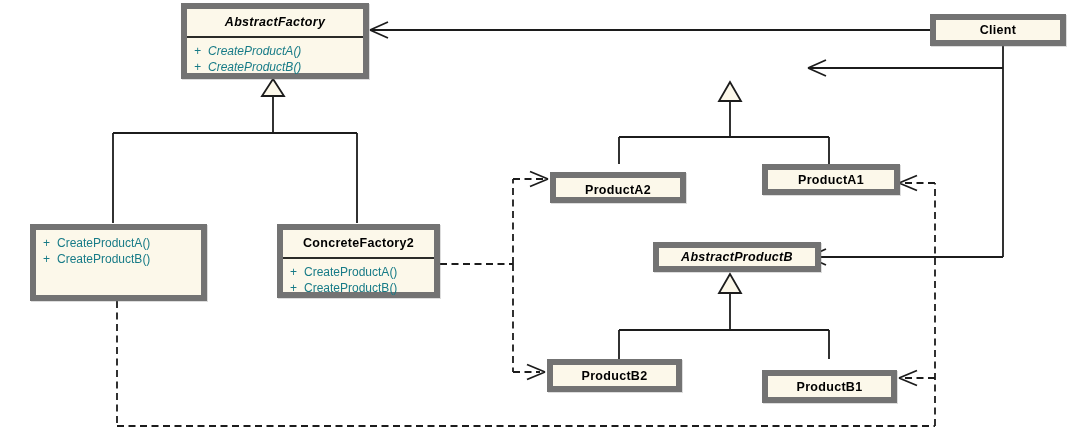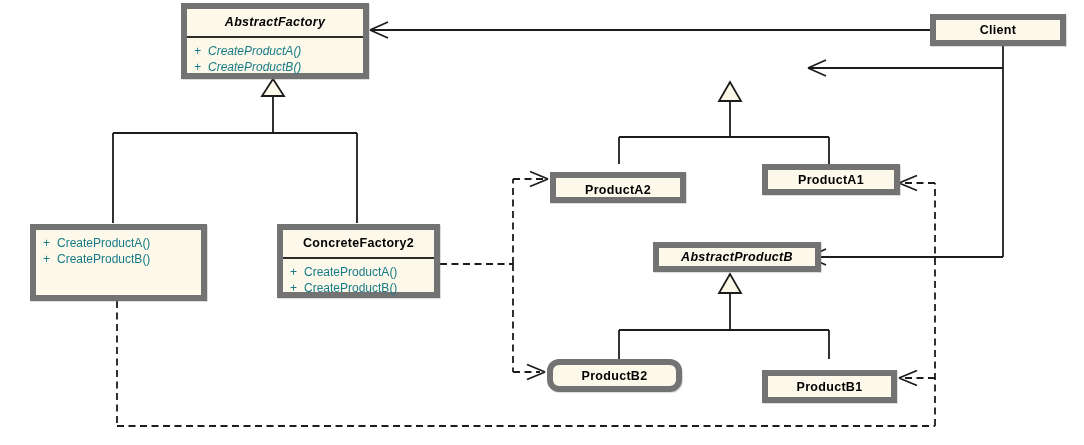--- a/index.html
+++ b/index.html
@@ -149,21 +149,21 @@
   </div>
 
   <div class="uml-class title-only" style="left:762px; top:164px; width:138px; height:31px;">
     <div class="cls-title">ProductA1</div>
   </div>
 
   <div class="uml-class abstract title-only" style="left:653px; top:242px; width:168px; height:30px;">
     <div class="cls-title">AbstractProductB</div>
   </div>
 
-  <div class="uml-class title-only" style="left:547px; top:359px; width:135px; height:33px;border-radius:12px;">
+  <div class="uml-class title-only" style="left:547px; top:359px; width:135px; height:33px;">
     <div class="cls-title">ProductB2</div>
   </div>
 
   <div class="uml-class title-only" style="left:762px; top:370px; width:135px; height:33px;">
     <div class="cls-title">ProductB1</div>
   </div>
 
   <div class="uml-class title-only" style="left:930px; top:14px; width:136px; height:32px;">
     <div class="cls-title">Client</div>
   </div>

